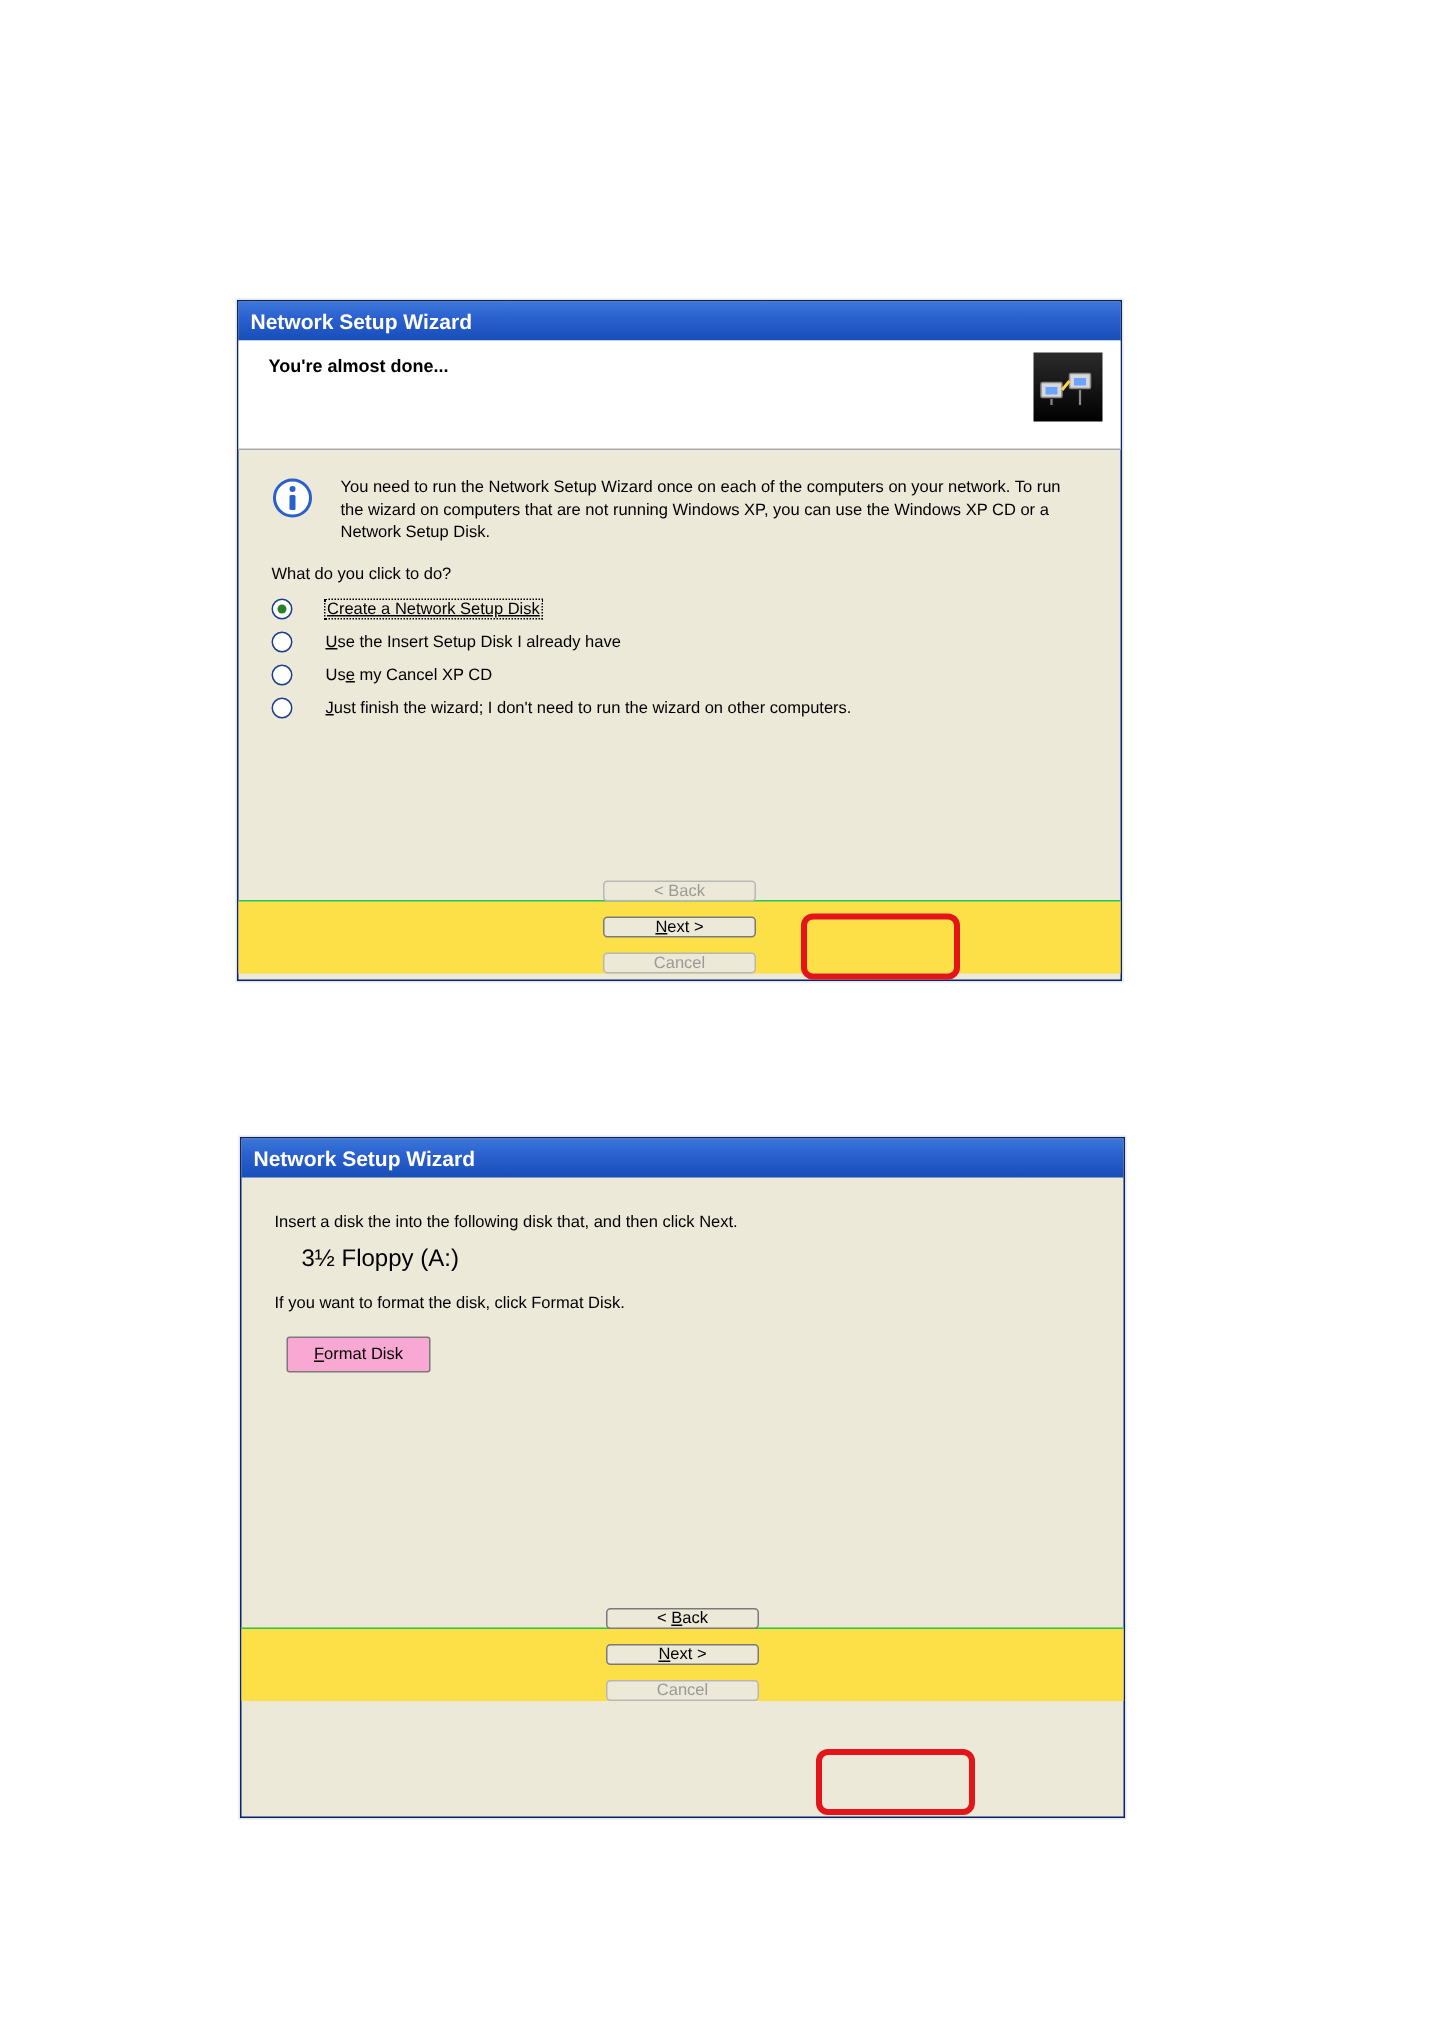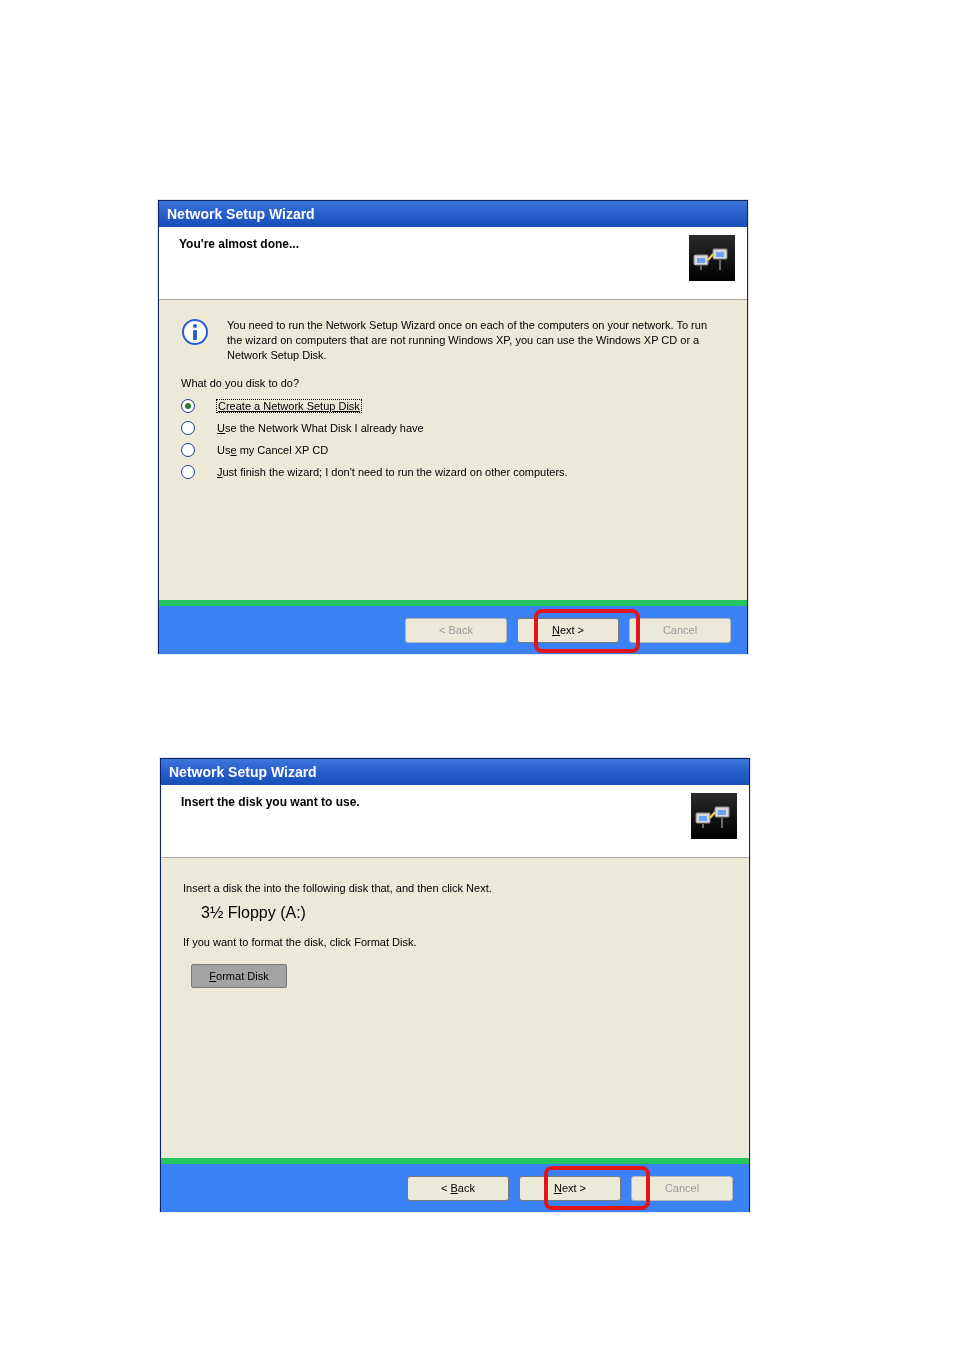--- a/index.html
+++ b/index.html
@@ -118,28 +118,29 @@
   }
   .radio-label .ul { text-decoration: underline; }
   .radio-row.selected .radio-label {
     outline: 1px dotted #000;
     outline-offset: 0px;
     padding: 0 1px;
   }
   .lead-underline { text-decoration: underline; }
 
   .button-row {
-    border-top: 6px solid #22c55e;
+    border-top: 1px solid #22c55e;
     height: 48px;
     display: flex;
     align-items: center;
     justify-content: flex-end;
     gap: 10px;
     padding: 0 16px;
-    background: #3b82f6;
+    background: #fde047;
+    flex-direction: column;
   }
   .btn {
     min-width: 80px;
     height: 23px;
     background: #ece9d8;
     border: 1px solid #7a7a7a;
     border-radius: 3px;
     font-size: 11px;
     display: inline-flex;
     align-items: center;
@@ -164,21 +165,21 @@
   .hl2 { left: 544px; top: 1166px; width: 98px; height: 36px; }
 
   .drive-line {
     font-size: 16px;
     margin: 10px 0 14px 18px;
   }
   .format-btn {
     margin: 6px 0 0 8px;
     min-width: 78px;
     height: 22px;
-    background: #a3a3a3;
+    background: #f9a8d4;
     border: 1px solid #7a7a7a;
     border-radius: 2px;
     font-size: 11px;
     display: inline-flex;
     align-items: center;
     justify-content: center;
     padding: 0 8px;
     cursor: pointer;
   }
   .format-btn .ul { text-decoration: underline; }
@@ -214,32 +215,32 @@
         <div class="info-icon">
           <svg width="28" height="28" viewBox="0 0 28 28">
             <circle cx="14" cy="14" r="12" fill="#fff" stroke="#2a5fce" stroke-width="2"></circle>
             <circle cx="14" cy="8" r="2" fill="#2a5fce"></circle>
             <rect x="12" y="12" width="4" height="10" rx="1" fill="#2a5fce"></rect>
           </svg>
         </div>
         <div class="info-text">You need to run the Network Setup Wizard once on each of the computers on your network. To run the wizard on computers that are not running Windows XP, you can use the Windows XP CD or a Network Setup Disk.</div>
       </div>
 
-      <div class="prompt">What do you disk to do?</div>
+      <div class="prompt">What do you click to do?</div>
 
       <div class="radio-group">
 
         <div class="radio-row selected">
           <span class="radio-circle selected"></span>
           <span class="radio-label"><span class="lead-underline">C</span><span class="lead-underline">reate a Network Setup Disk</span></span>
         </div>
 
         <div class="radio-row">
           <span class="radio-circle"></span>
-          <span class="radio-label"><span class="ul">U</span><span>se the Network What Disk I already have</span></span>
+          <span class="radio-label"><span class="ul">U</span><span>se the Insert Setup Disk I already have</span></span>
         </div>
 
         <div class="radio-row">
           <span class="radio-circle"></span>
           <span class="radio-label"><span>Us</span><span class="ul">e</span><span> my Cancel XP CD</span></span>
         </div>
 
         <div class="radio-row">
           <span class="radio-circle"></span>
           <span class="radio-label"><span class="ul">J</span><span>ust finish the wizard; I don't need to run the wizard on other computers.</span></span>
@@ -261,33 +262,20 @@
     </div>
   </div>
 
   <div class="highlight-red hl1"></div>
 
   <div class="win win2">
     <div class="titlebar">
       <span>Network Setup Wizard</span>
     </div>
 
-    <div class="header">
-      <div class="heading">Insert the disk you want to use.</div>
-      <div class="icon-box">
-        <svg class="net-svg" width="38" height="30" viewBox="0 0 38 30">
-          <rect x="1" y="12" width="14" height="10" rx="1" fill="#d8d8d8" stroke="#888"></rect>
-          <rect x="4" y="15" width="8" height="5" fill="#6aa4ff"></rect>
-          <rect x="20" y="6" width="14" height="10" rx="1" fill="#d8d8d8" stroke="#888"></rect>
-          <rect x="23" y="9" width="8" height="5" fill="#6aa4ff"></rect>
-          <path d="M15 17 L20 11" stroke="#ffd24a" stroke-width="2"></path>
-          <path d="M8 23 L8 27 M27 17 L27 27" stroke="#888" stroke-width="1.5"></path>
-        </svg>
-      </div>
-    </div>
 
     <div class="body">
       <div class="prompt">Insert a disk the into the following disk that, and then click Next.</div>
       <div class="drive-line">3½ Floppy (A:)</div>
       <div class="prompt">If you want to format the disk, click Format Disk.</div>
       <div>
         <div class="format-btn">
           <span><span class="ul">F</span><span>ormat Disk</span></span>
         </div>
       </div>

